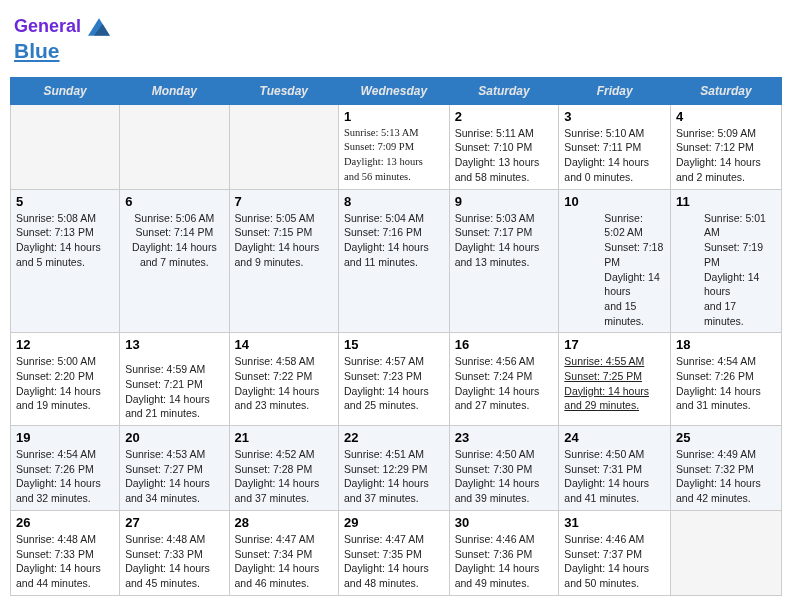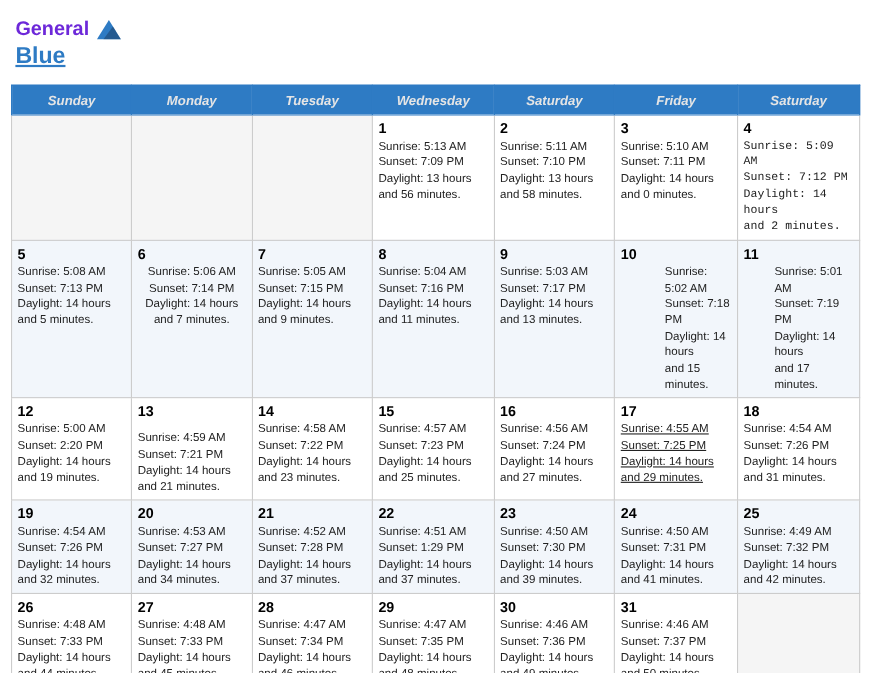--- a/index.html
+++ b/index.html
@@ -106,42 +106,42 @@
         <th>Saturday</th>
       </tr>
   </thead>
   <tbody id="calendar-body">
   <tr>
         <td class="empty"></td>
         <td class="empty"></td>
         <td class="empty"></td>
         <td>
           <span class="day-num">1</span>
-          <div class="day-info" style="white-space: pre-line;">Sunrise: 5:13 AM
+          <div class="day-info" style="white-space: pre-line; font-family: Liberation Serif, serif;">Sunrise: 5:13 AM
 Sunset: 7:09 PM
 Daylight: 13 hours
 and 56 minutes.</div>
         </td>
         <td>
           <span class="day-num">2</span>
           <div class="day-info" style="white-space: pre-line;">Sunrise: 5:11 AM
 Sunset: 7:10 PM
 Daylight: 13 hours
 and 58 minutes.</div>
         </td>
         <td>
           <span class="day-num">3</span>
           <div class="day-info" style="white-space: pre-line;">Sunrise: 5:10 AM
 Sunset: 7:11 PM
 Daylight: 14 hours
 and 0 minutes.</div>
         </td>
         <td>
           <span class="day-num">4</span>
-          <div class="day-info" style="white-space: pre-line; font-family: Liberation Mono, monospace;">Sunrise: 5:09 AM
+          <div class="day-info" style="white-space: pre-line;">Sunrise: 5:09 AM
 Sunset: 7:12 PM
 Daylight: 14 hours
 and 2 minutes.</div>
         </td>
       </tr>
       <tr>
         <td>
           <span class="day-num">5</span>
           <div class="day-info" style="white-space: pre-line;">Sunrise: 5:08 AM
 Sunset: 7:13 PM
@@ -260,21 +260,21 @@
         <td>
           <span class="day-num">21</span>
           <div class="day-info" style="white-space: pre-line;">Sunrise: 4:52 AM
 Sunset: 7:28 PM
 Daylight: 14 hours
 and 37 minutes.</div>
         </td>
         <td>
           <span class="day-num">22</span>
           <div class="day-info" style="white-space: pre-line;">Sunrise: 4:51 AM
-Sunset: 1:29 PM
+Sunset: 12:29 PM
 Daylight: 14 hours
 and 37 minutes.</div>
         </td>
         <td>
           <span class="day-num">23</span>
           <div class="day-info" style="white-space: pre-line;">Sunrise: 4:50 AM
 Sunset: 7:30 PM
 Daylight: 14 hours
 and 39 minutes.</div>
         </td>

